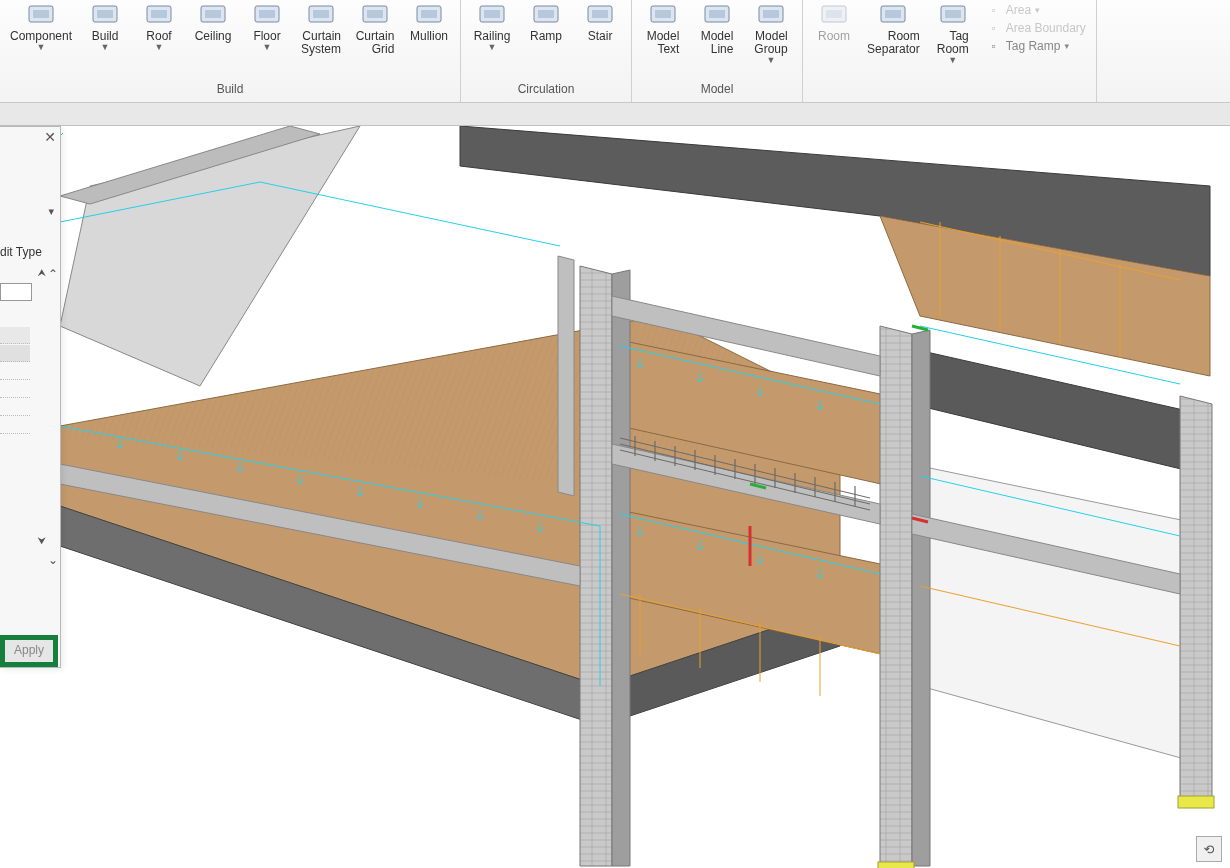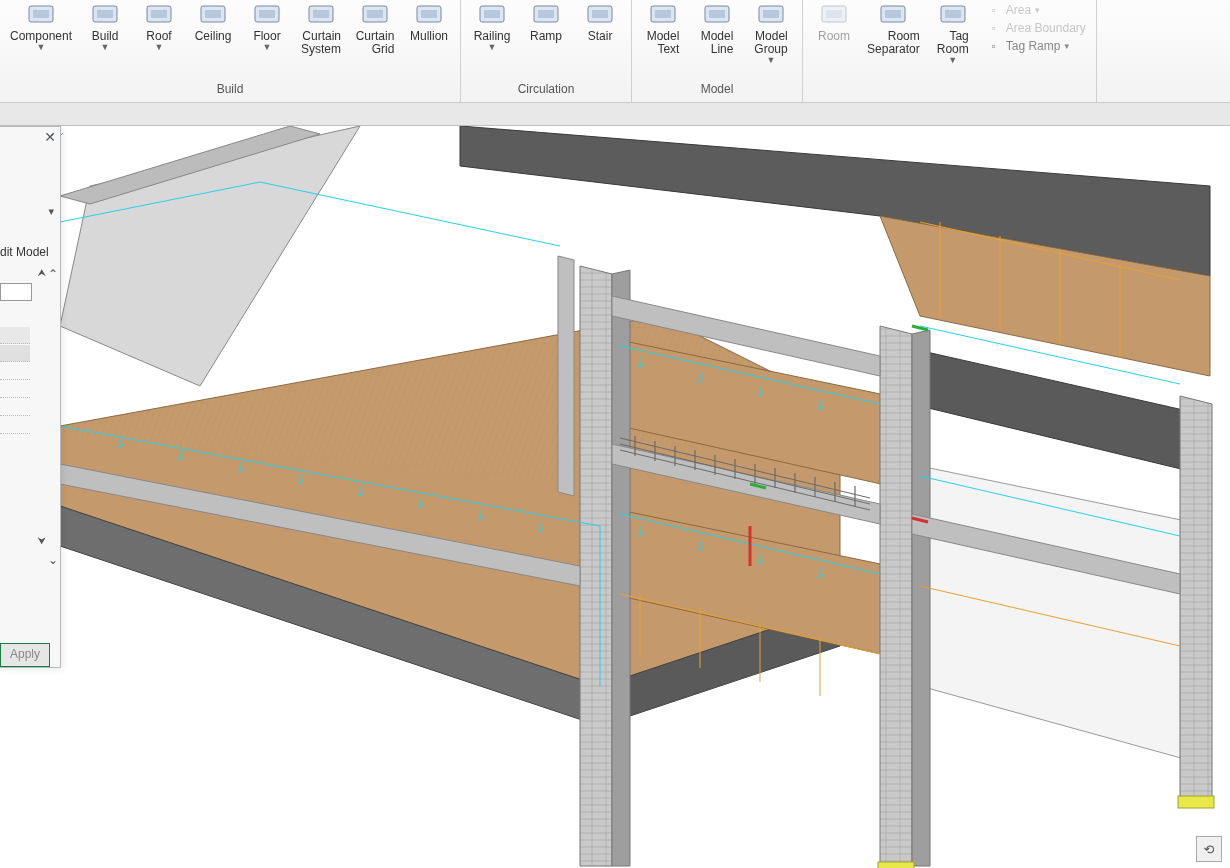--- a/index.html
+++ b/index.html
@@ -16,21 +16,21 @@
 .small-tool{display:flex;align-items:center;gap:4px;cursor:pointer;font-size:12px;color:#888}
 .small-tool .sico{width:16px;height:16px;display:inline-flex;align-items:center;justify-content:center}
 .gutter{height:22px;background:#e8e8e8;border-bottom:1px solid #c0c0c0}
 .viewport{position:relative;height:744px;background:#fff}
 .props{position:absolute;left:0;top:0;width:60px;height:540px;background:#f7f7f7;border:1px solid #b8b8b8;border-left:none;box-shadow:2px 2px 6px rgba(0,0,0,.08);font-size:11px;color:#333}
 .props .close{position:absolute;right:4px;top:2px;font-size:14px;color:#555;cursor:pointer}
 .props .etype{position:absolute;left:0;top:118px;color:#333;font-size:12px}
 .props .expand{position:absolute;right:14px;font-size:10px;color:#555}
 .props .cell{position:absolute;left:0;width:30px;height:16px;border:1px solid #999;background:#fff}
 .props .row{position:absolute;left:0;width:30px;height:16px;border-bottom:1px dotted #bbb}
-.props .apply{position:absolute;left:0;bottom:0;height:22px;width:48px;background:#e6e6e6;border:1px solid #15803d;text-align:center;line-height:20px;color:#888;font-size:12px}
+.props .apply{position:absolute;left:0;bottom:0;height:22px;width:48px;background:#e6e6e6;border:5px solid #15803d;text-align:center;line-height:20px;color:#888;font-size:12px}
 svg.model{position:absolute;left:60px;top:0;width:1170px;height:744px}
 .viewctrl{position:absolute;right:8px;bottom:8px;width:24px;height:24px;background:#f0f0f0;border:1px solid #aaa;display:flex;align-items:center;justify-content:center;font-size:13px;color:#555;cursor:pointer}
 </style>
 </head>
 <body>
 
 <div class="ribbon" id="ribbon">
     <div class="panel">
       <div class="panel-tools">
         <div class="tool">
@@ -354,21 +354,21 @@
 
     <line x1="852" y1="200" x2="868" y2="204" stroke="#2aae3a" stroke-width="3"></line>
     <line x1="852" y1="392" x2="868" y2="396" stroke="#d83030" stroke-width="3"></line>
     <line x1="690" y1="358" x2="706" y2="362" stroke="#2aae3a" stroke-width="3"></line>
     <line x1="690" y1="400" x2="690" y2="440" stroke="#d83030" stroke-width="3"></line>
   </svg>
 
   <div class="props">
     <span class="close">✕</span>
     <span style="position:absolute;right:6px;top:78px;color:#555">▾</span>
-    <div class="etype">dit Model</div>
+    <div class="etype">dit Type</div>
     <span class="expand" style="top:140px">⮝</span>
     <span style="position:absolute;right:2px;top:140px;font-size:12px;color:#555">⌃</span>
     <div class="cell" style="top:156px"></div>
     <div class="row" style="top:200px;background:#e8e8e8"></div>
     <div class="row" style="top:218px;background:#e0e0e0"></div>
     <div class="row" style="top:236px"></div>
     <div class="row" style="top:254px"></div>
     <div class="row" style="top:272px"></div>
     <div class="row" style="top:290px"></div>
     <span class="expand" style="top:408px">⮟</span>

